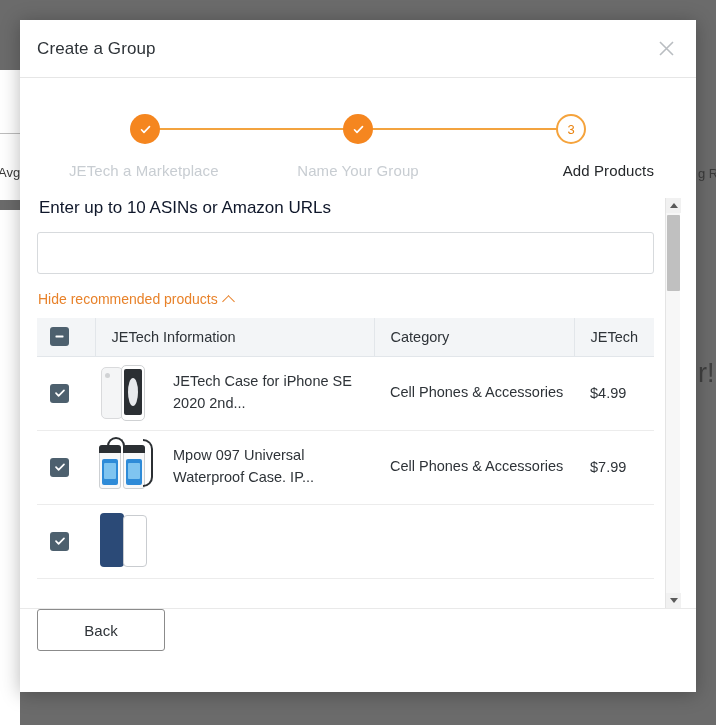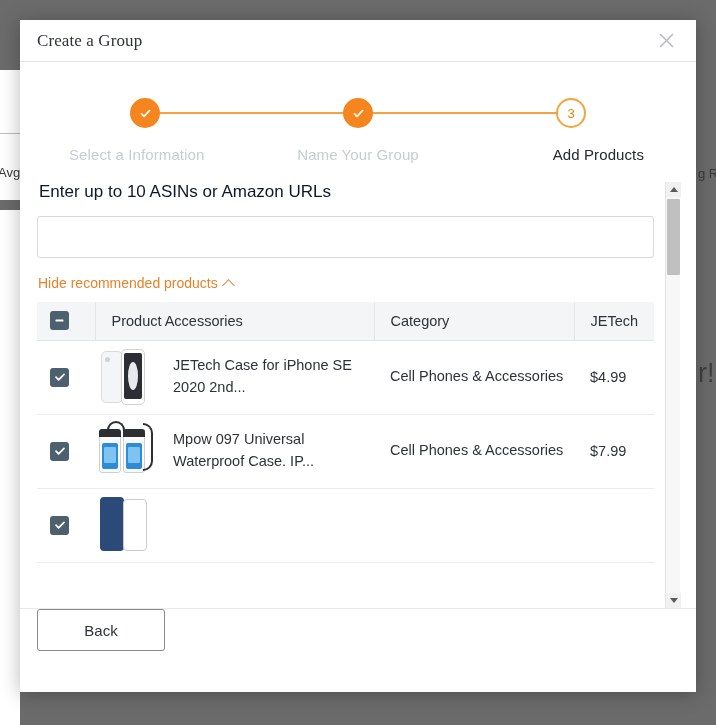--- a/index.html
+++ b/index.html
@@ -41,28 +41,27 @@
     position: absolute;
     left: 20px; top: 20px;
     width: 676px; height: 672px;
     background: #ffffff;
     box-shadow: 0 2px 18px rgba(0,0,0,.28);
     display: flex;
     flex-direction: column;
     z-index: 5;
   }
   .modal-header {
-    height: 42px;
+    height: 58px;
     border-bottom: 1px solid #e6e6e6;
     display: flex;
     align-items: center;
     padding: 0 16px 0 17px;
     flex: none;
     position: relative;
-    font-family: Liberation Serif, serif;
   }
   .modal-title {
     font-size: 17px;
     color: #2e3338;
     letter-spacing: .1px;
   }
   .close-btn {
     position: absolute;
     right: 17px; top: 50%;
     transform: translateY(-50%);
@@ -120,21 +119,21 @@
   .step-label {
     position: absolute;
     font-size: 15px;
     white-space: nowrap;
     letter-spacing: .1px;
   }
   .step-label.muted { color: #c8cdd2; }
   .step-label.active { color: #25282b; }
   .step-label.l1 { left: 49px; }
   .step-label.l2 { left: 50%; transform: translateX(-50%); }
-  .step-label.l3 { right: 52px; }
+  .step-label.l3 { right: 42px; }
 
   
   .modal-body {
     flex: 1 1 auto;
     position: relative;
     overflow: hidden;
     padding: 0 16px 0 17px;
   }
   .body-inner {
     position: relative;
@@ -352,21 +351,21 @@
       <div class="step done s2">
         <svg width="13" height="13" viewBox="0 0 13 13" aria-hidden="true">
           <path d="M2.5 6.8 L5 9.4 L10.5 3.6" stroke="#ffffff" stroke-width="1.6" fill="none" stroke-linecap="round" stroke-linejoin="round"></path>
         </svg>
       </div>
       <div class="step current s3">
         <span class="step-num">3</span>
       </div>
     </div>
     <div class="step-labels">
-      <div class="step-label muted l1">Select a Information</div>
+      <div class="step-label muted l1">JETech a Marketplace</div>
       <div class="step-label muted l2">Name Your Group</div>
       <div class="step-label active l3">Add Products</div>
     </div>
   </div>
 
   <div class="modal-body">
     <div class="body-inner">
 
       <div class="asin-label">Enter up to 10 ASINs or Amazon URLs</div>
       <input class="asin-input" type="text" value="" placeholder="" style="">
@@ -379,21 +378,21 @@
       <table class="ptable">
         <thead>
           <tr>
             <th class="col-chk">
               <span class="cb">
                 <svg width="11" height="11" viewBox="0 0 11 11" aria-hidden="true">
                   <rect x="1.5" y="4.6" width="8" height="1.9" rx=".4" fill="#ffffff"></rect>
                 </svg>
               </span>
             </th>
-            <th class="col-prod">Product Accessories</th>
+            <th class="col-prod">JETech Information</th>
             <th class="col-cat">Category</th>
             <th class="col-price">JETech</th>
           </tr>
         </thead>
         <tbody>
 
           <tr>
             <td class="c-chk">
               <span class="cb">
                 <svg width="12" height="12" viewBox="0 0 12 12" aria-hidden="true">

